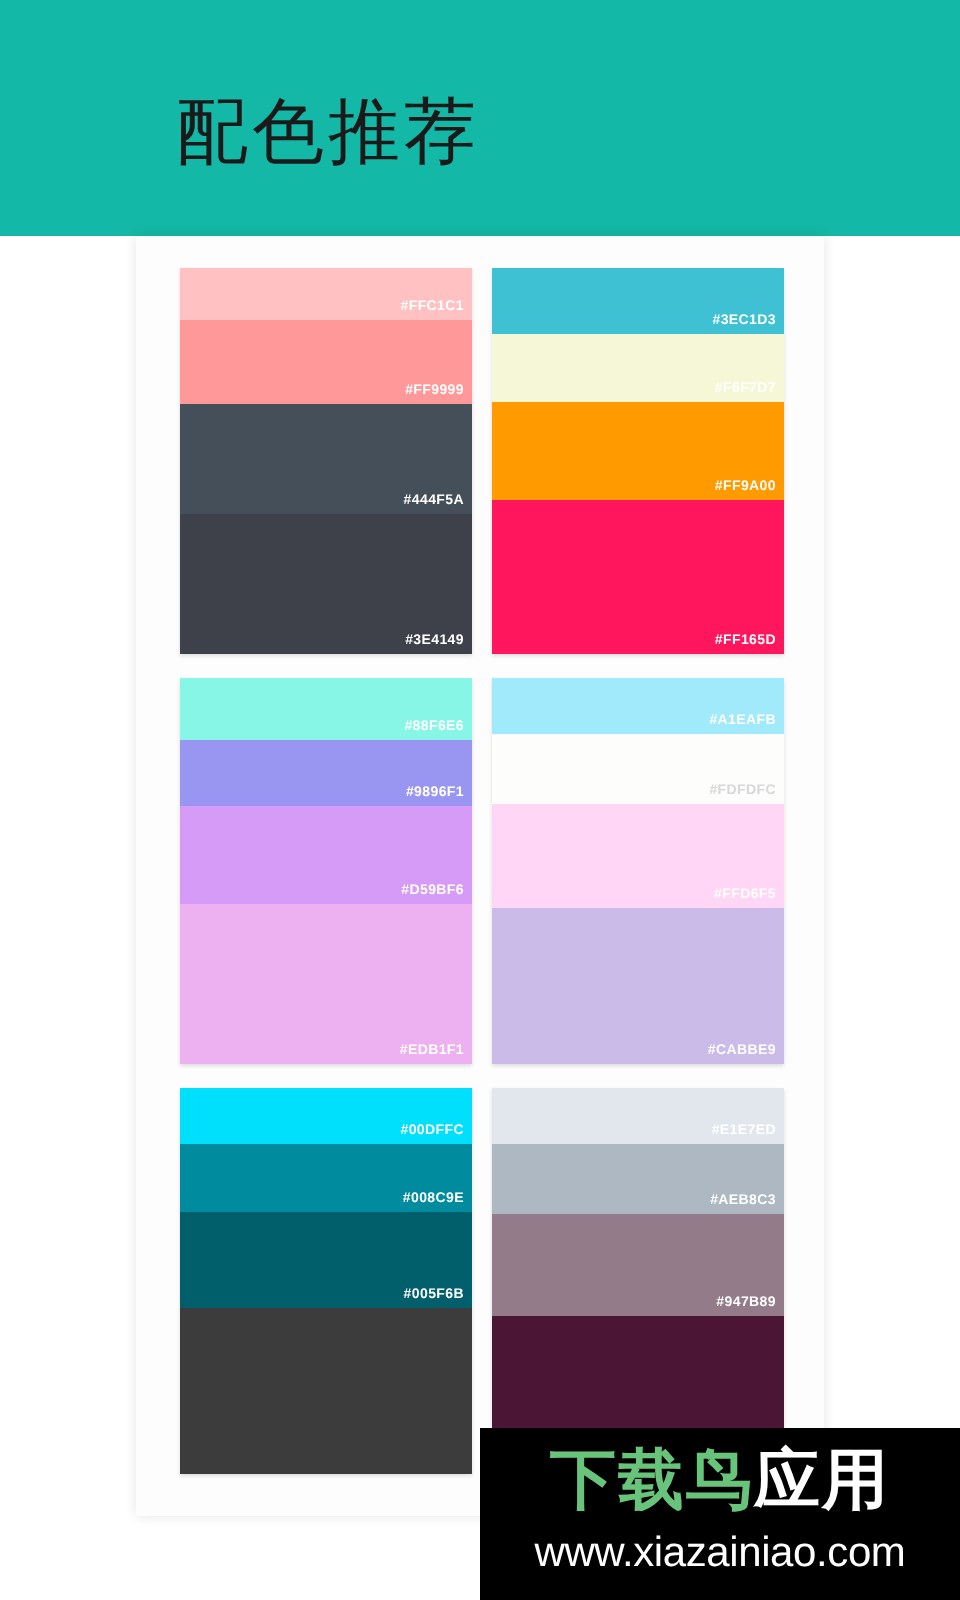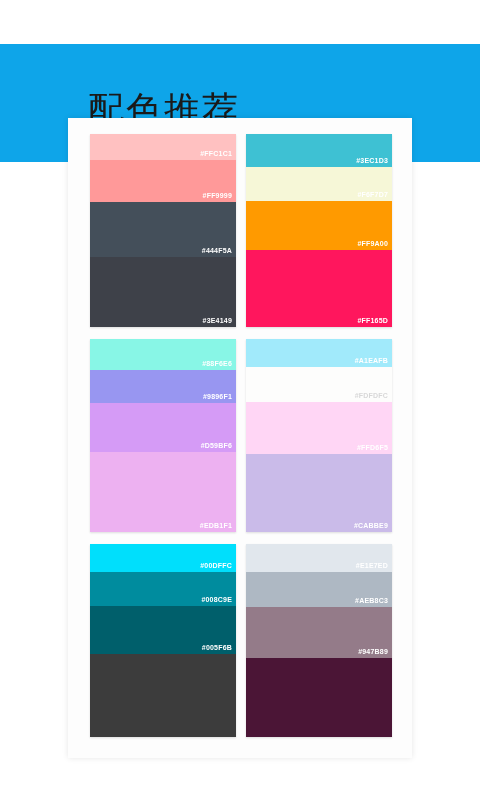--- a/index.html
+++ b/index.html
@@ -20,22 +20,21 @@
     overflow: hidden;
   }
 
   
   .header {
     position: absolute;
     left: 0;
     top: 0;
     width: 480px;
     height: 118px;
-    background: #0ea5e9;
-    margin-top: 44px;
+    background: #14b8a6;
   }
   .page-title {
     position: absolute;
     left: 88px;
     top: 44px;
     font-size: 36px;
     line-height: 44px;
     font-weight: 400;
     color: #1a1a1a;
     letter-spacing: 2px;
@@ -219,14 +218,20 @@
           <div class="swatch" style="background: rgb(148, 123, 137); height: 51px;">
             <span class="swatch-label" style="color: rgb(255, 255, 255);">#947B89</span>
           </div>
           <div class="swatch" style="background: rgb(75, 21, 54); height: 79px;">
             <span class="swatch-label" style="color: rgb(255, 255, 255);"></span>
           </div>
         </div>
       </div>
   </div>
 
+  <div class="watermark">
+    <div class="wm-logo">
+      <span class="wm-green">下载鸟</span><span class="wm-white">应用</span>
+    </div>
+    <div class="wm-url">www.xiazainiao.com</div>
+  </div>
 
 </div>
 
 </body></html>

